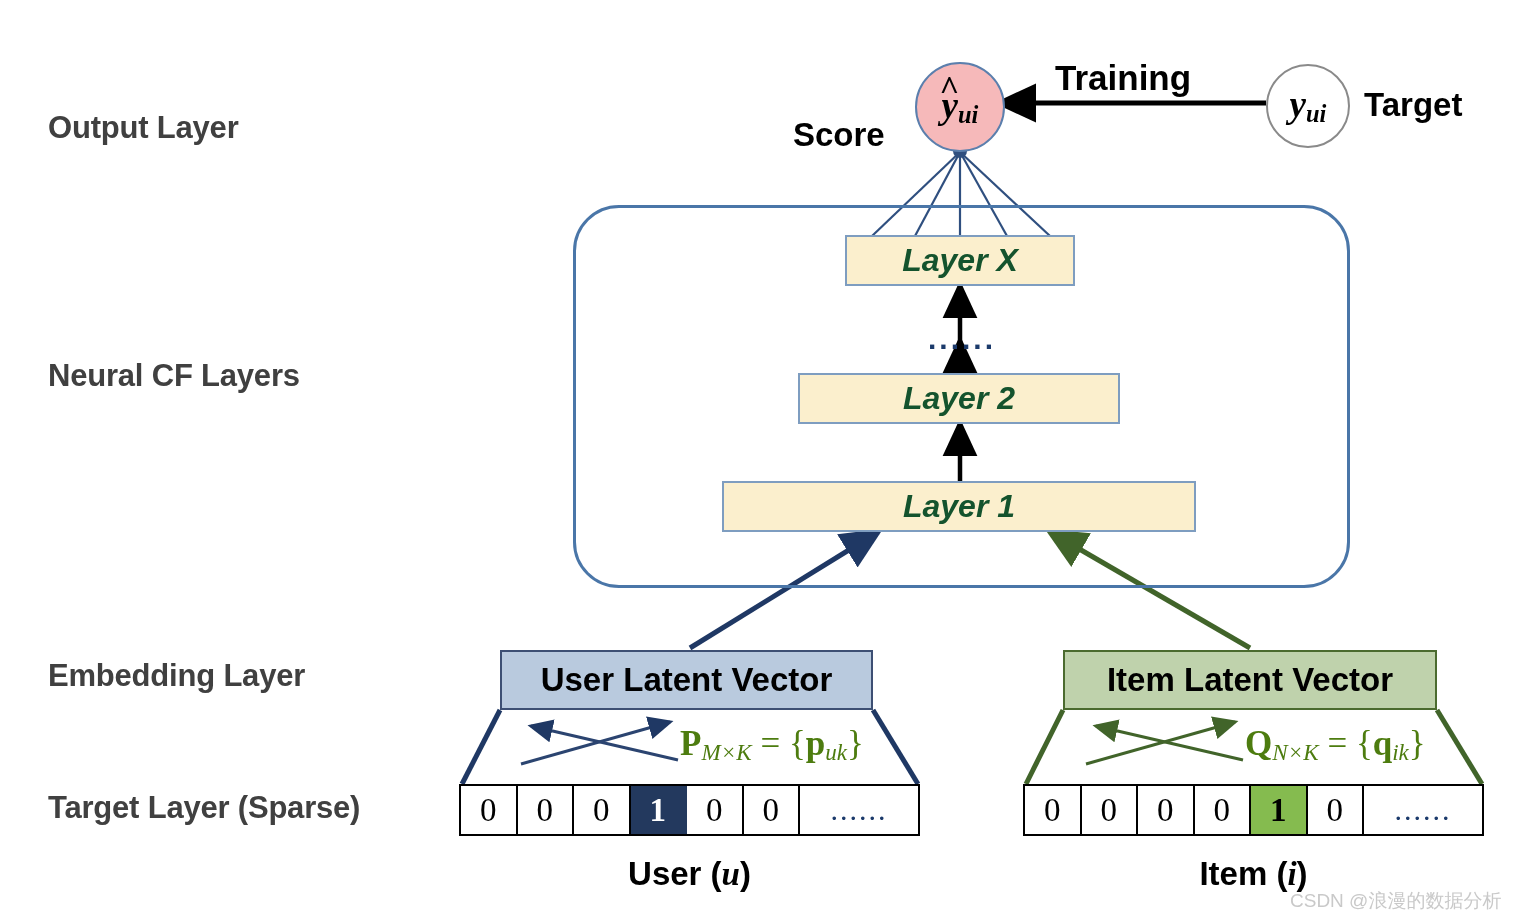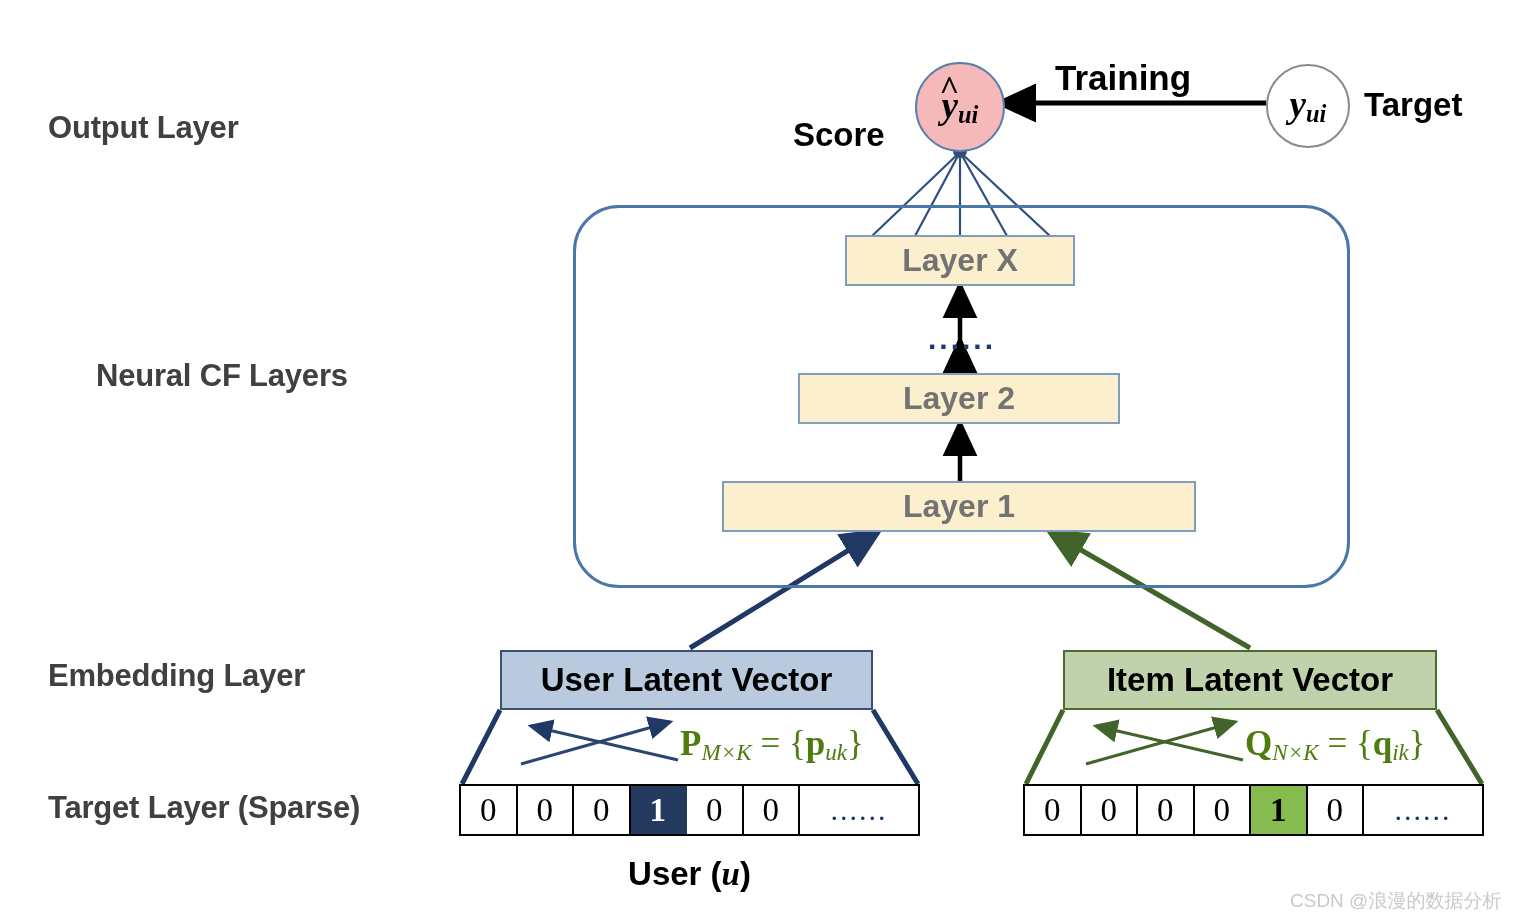--- a/index.html
+++ b/index.html
@@ -96,21 +96,22 @@
   }
   .layer-box {
     background: #fbefcd;
     border: 2px solid #7e9dc0;
     box-sizing: border-box;
     display: flex;
     align-items: center;
     justify-content: center;
     font-weight: bold;
     font-size: 32px;
-    color: #737373;
+    color: #14532d;
+    font-style: italic;
   }
 
   
   .latent-box {
     box-sizing: border-box;
     display: flex;
     align-items: center;
     justify-content: center;
     font-weight: bold;
     font-size: 33px;
@@ -272,21 +273,21 @@
       <line x1="1437" y1="710" x2="1482" y2="784"></line>
     </g>
 
     <g stroke="#41642a" stroke-width="3" fill="none">
       <line x1="1243" y1="760" x2="1096" y2="726" marker-end="url(#arrowGreen)"></line>
       <line x1="1086" y1="764" x2="1235" y2="722" marker-end="url(#arrowGreen)"></line>
     </g>
   </svg>
 
   <div class="abs row-label" style="left:48px; top:110px;">Output Layer</div>
-  <div class="abs row-label" style="left:48px; top:358px;margin-left:48px;">Neural CF Layers</div>
+  <div class="abs row-label" style="left:48px; top:358px;">Neural CF Layers</div>
   <div class="abs row-label" style="left:48px; top:658px;">Embedding Layer</div>
   <div class="abs row-label" style="left:48px; top:790px;">Target Layer (Sparse)</div>
 
   <div class="abs score-label" style="left:793px; top:84px;margin-top:32px;">Score</div>
 
   <div class="abs node-circle node-score" style="left:915px; top:62px; width:90px; height:90px;">
     <span class="math">
       <span class="hatwrap"><span class="hat">^</span><span>y</span></span><span class="sub">ui</span>
     </span>
   </div>
@@ -340,16 +341,17 @@
       <div class="cell" style="width: 57px;">0</div>
       <div class="cell" style="width: 57px;">0</div>
       <div class="cell" style="width: 57px;">0</div>
       <div class="cell hot-item" style="width: 57px;">1</div>
       <div class="cell" style="width: 57px;">0</div>
       <div class="cell dots" style="width: 119px;">......</div>
     </div>
 
   <div class="abs caption" style="left:459px; top:855px; width:461px;"><span>User (</span><span class="it">u</span><span>)</span></div>
 
+  <div class="abs caption" style="left:1023px; top:855px; width:461px;"><span>Item (</span><span class="it">i</span><span>)</span></div>
 
   <div class="abs watermark" style="left:1290px; top:888px;">CSDN @浪漫的数据分析</div>
 
 </div>
 
 </body></html>

